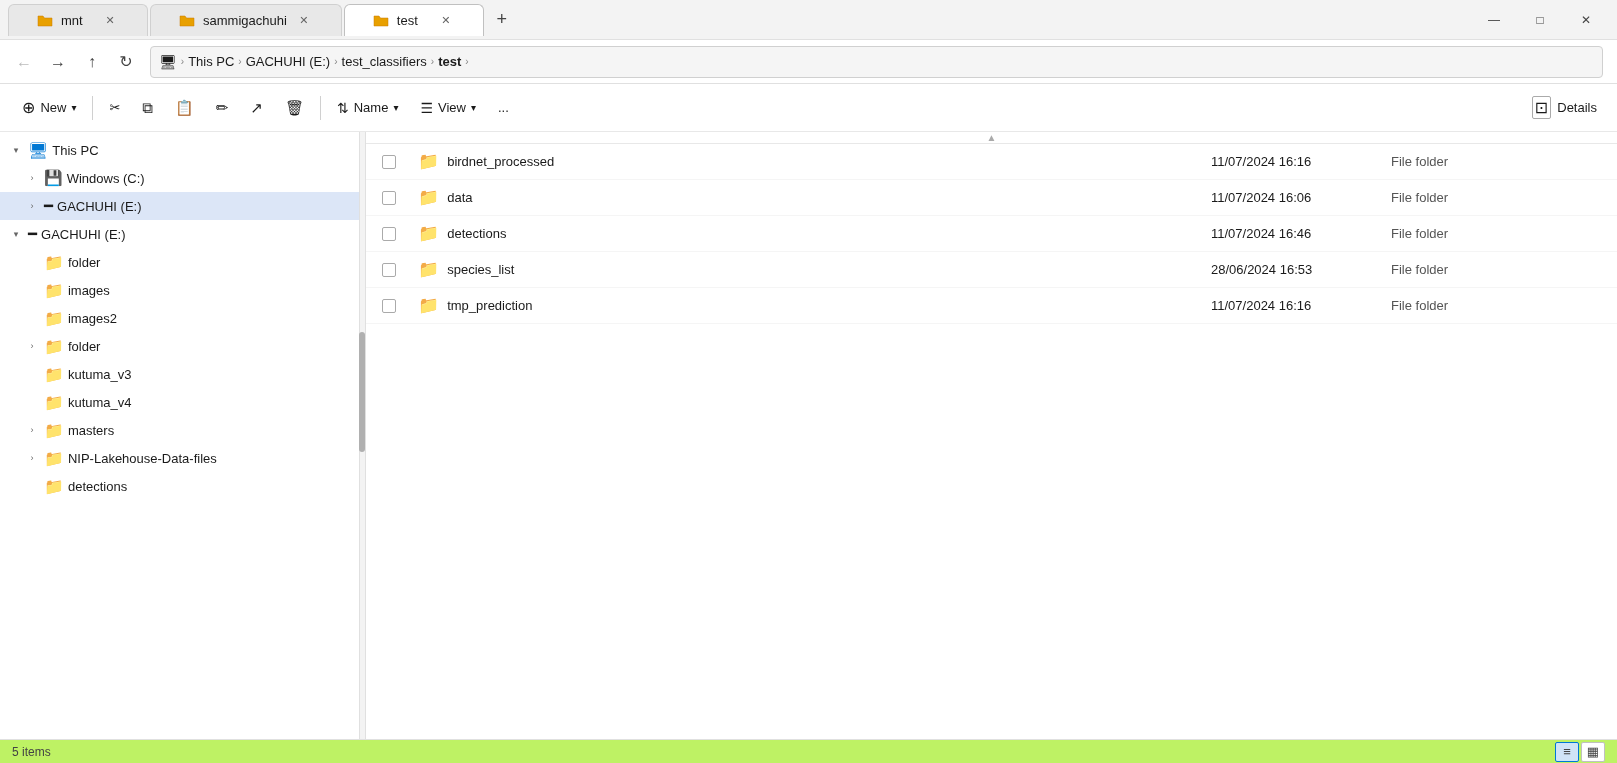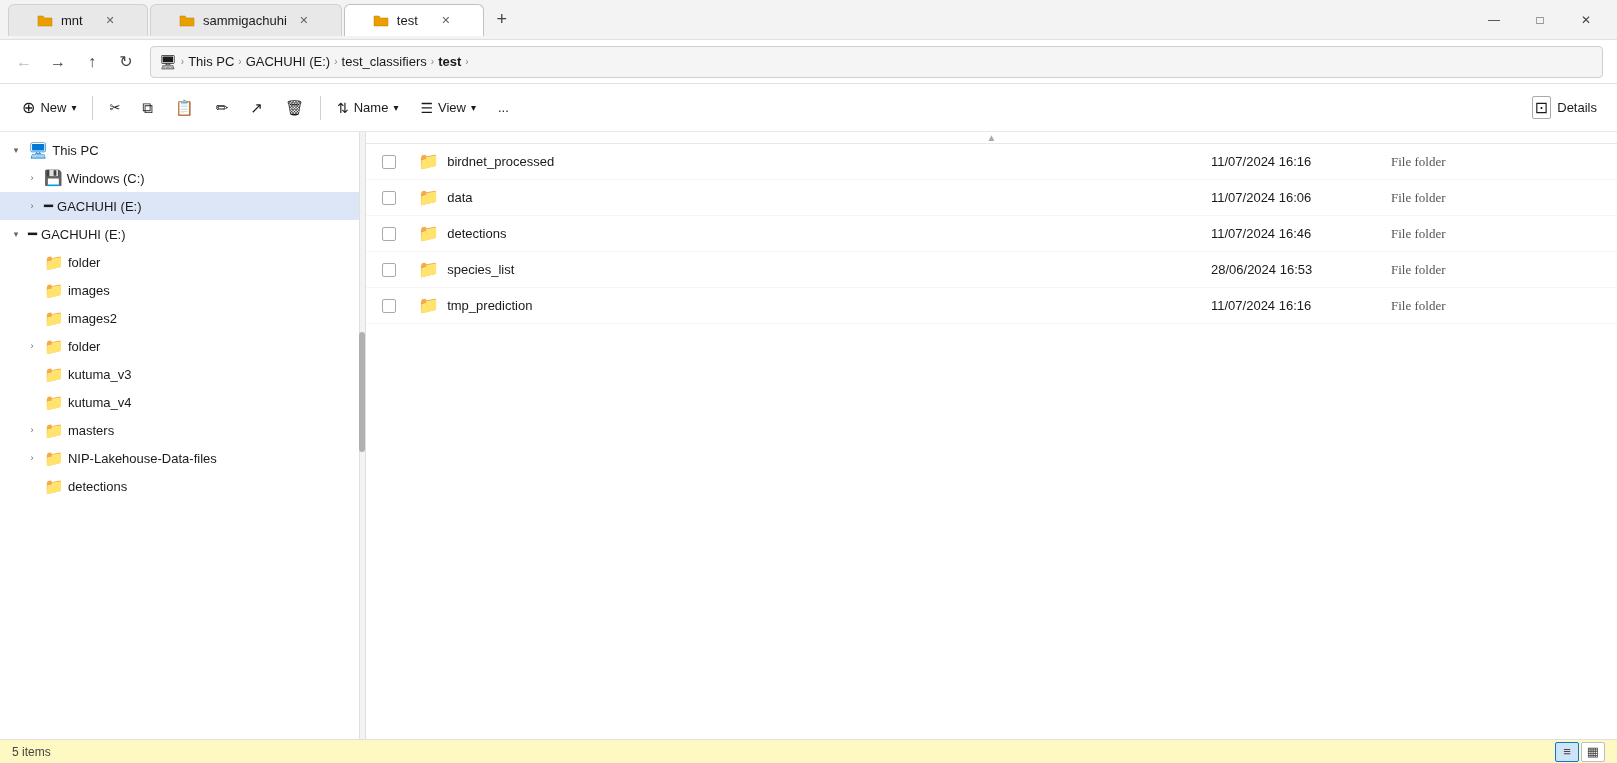--- a/index.html
+++ b/index.html
@@ -289,34 +289,33 @@
     }
     .file-row-date {
       width: 180px;
       font-size: 13px;
       color: #1a1a1a;
     }
     .file-row-type {
       width: 130px;
       font-size: 13px;
       color: #555;
-      font-family: Liberation Serif, serif;
     }
     .file-row-size {
       width: 80px;
       font-size: 13px;
     }
 
     
     .status-bar {
       height: 24px;
       display: flex;
       align-items: center;
       padding: 0 12px;
-      background: #fef9c3;
+      background: #bef264;
       border-top: 1px solid #e0e0e0;
       font-size: 12px;
       color: #444;
       justify-content: space-between;
     }
     .view-toggle {
       display: flex;
       gap: 2px;
     }
     .view-btn {

